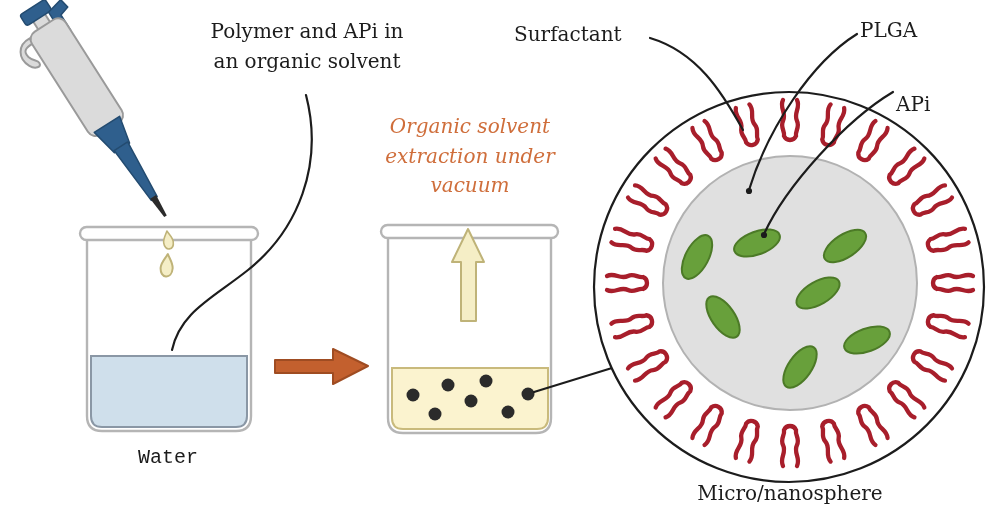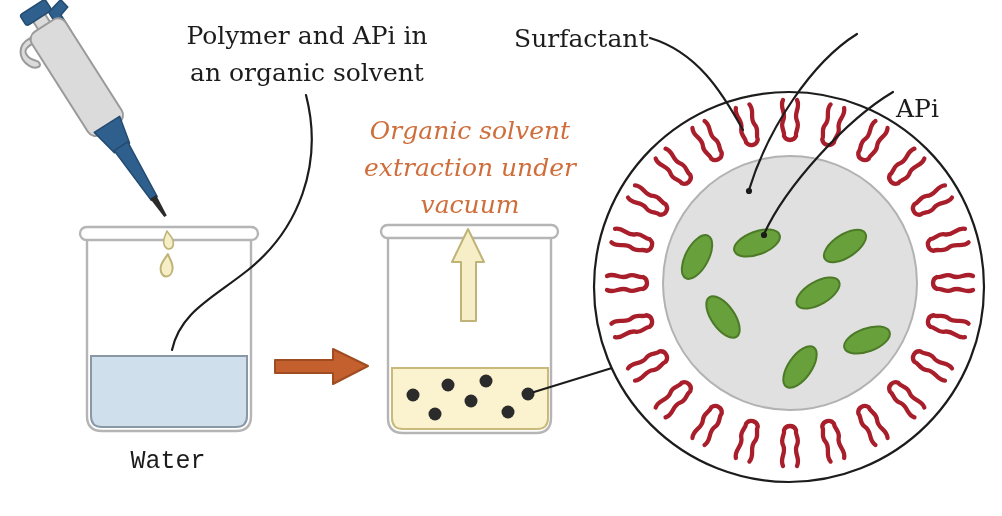--- a/index.html
+++ b/index.html
@@ -1,21 +1,21 @@
 <!DOCTYPE html>
 <html style="--text: #1c1c1c; --line: #1c1c1c; --process-orange: #cf6e3b; --arrow-orange: #c3602e; --arrow-orange-dark: #9f4c22; --surfactant-red: #a81e2b; --api-green: #68a03b; --api-green-dark: #4c7a27; --plga-gray: #e0e0e0; --plga-gray-border: #b2b2b2; --glass-gray: #b5b5b5; --water-blue: #cfdfeb; --water-border: #8a97a5; --solvent-yellow: #fbf3cf; --solvent-border: #c9ba7c; --cream: #f5eec6; --cream-border: #bfb378; --dot-black: #2b2b2b; --pipette-gray: #dbdbdb; --pipette-gray-border: #9a9a9a; --pipette-blue: #2f5f8d; --pipette-blue-dark: #234b70; --tip-dark: #2b2b2b;"><head>
 <meta charset="utf-8">
 <style>
   html,body{margin:0;padding:0;background:#fff;}
   .canvas{
     position:relative;width:1002px;height:516px;background:#fff;overflow:hidden;
     font-family:"DejaVu Serif", "Liberation Serif", serif;color:var(--text,#1c1c1c);
   }
   .canvas svg{position:absolute;left:0;top:0;}
-  .lbl{position:absolute;font-size:25px;line-height:1.48;white-space:nowrap;}
+  .lbl{position:absolute;font-size:20px;line-height:1.48;white-space:nowrap;}
   .center{transform:translateX(-50%);text-align:center;}
   .orange{color:var(--process-orange,#cf6e3b);font-style:italic;}
 
   .ln{fill:none;stroke:var(--line,#1c1c1c);stroke-width:2.2;stroke-linecap:round;}
   .glass{fill:#ffffff;stroke:var(--glass-gray,#b5b5b5);stroke-width:2.4;}
   .water{fill:var(--water-blue,#cfdfeb);stroke:var(--water-border,#8a97a5);stroke-width:2;}
   .solv{fill:var(--solvent-yellow,#fbf3cf);stroke:var(--solvent-border,#c9ba7c);stroke-width:2;}
   .cream{fill:var(--cream,#f5eec6);stroke:var(--cream-border,#bfb378);stroke-width:2;stroke-linejoin:round;}
   .dot{fill:var(--dot-black,#2b2b2b);}
   .oarrow{fill:var(--arrow-orange,#c3602e);stroke:var(--arrow-orange-dark,#9f4c22);stroke-width:2;stroke-linejoin:round;}
@@ -134,15 +134,17 @@
     <div>an organic solvent</div>
   </div>
 
   <div class="lbl center orange" style="left:470px;top:112px;">
     <div>Organic solvent</div>
     <div>extraction under</div>
     <div>vacuum</div>
   </div>
 
   <div class="lbl" style="left:514px;top:20px;">Surfactant</div>
+  <div class="lbl" style="left:860px;top:16px;">PLGA</div>
   <div class="lbl" style="left:896px;top:73px;margin-top:17px;">APi</div>
   <div class="lbl center" style="left:168px;top:443px;font-family:Liberation Mono, monospace;">Water</div>
+  <div class="lbl center" style="left:790px;top:479px;">Micro/nanosphere</div>
 </div>
 
 </body></html>

